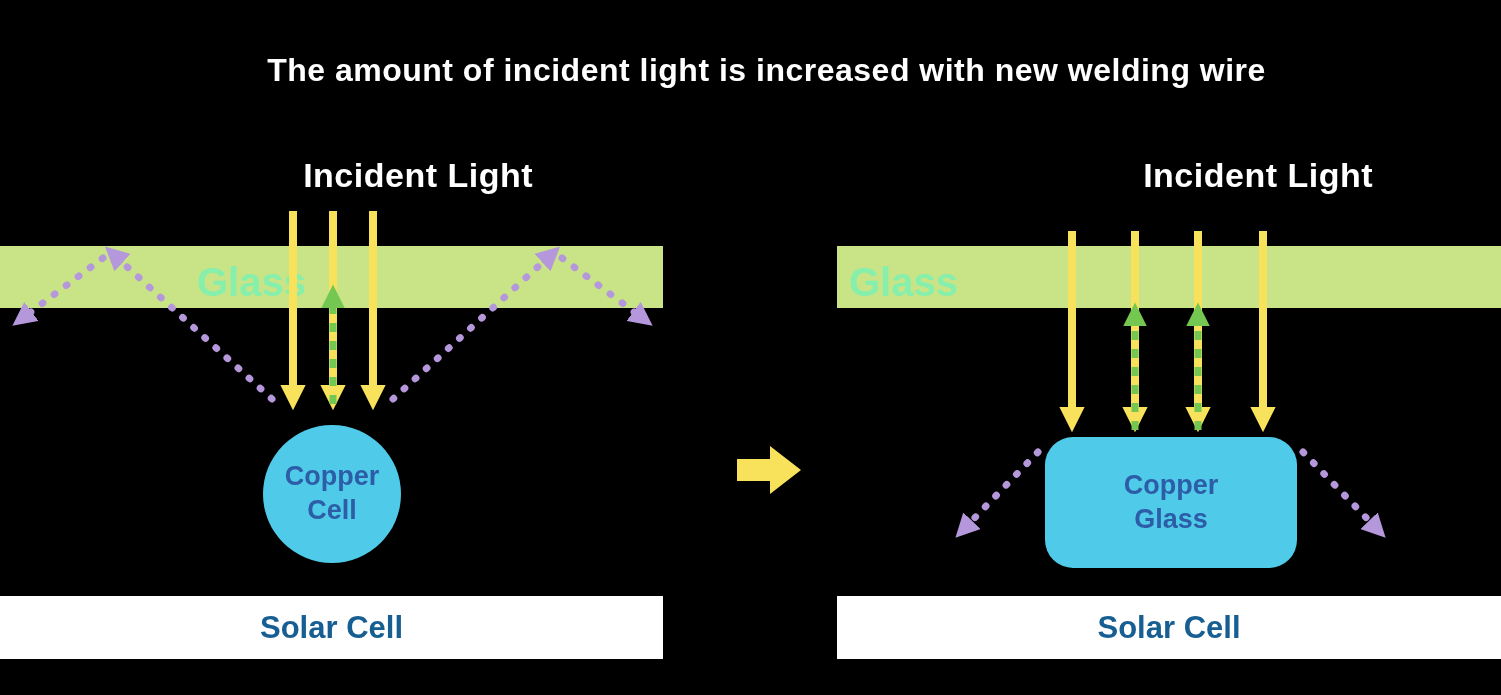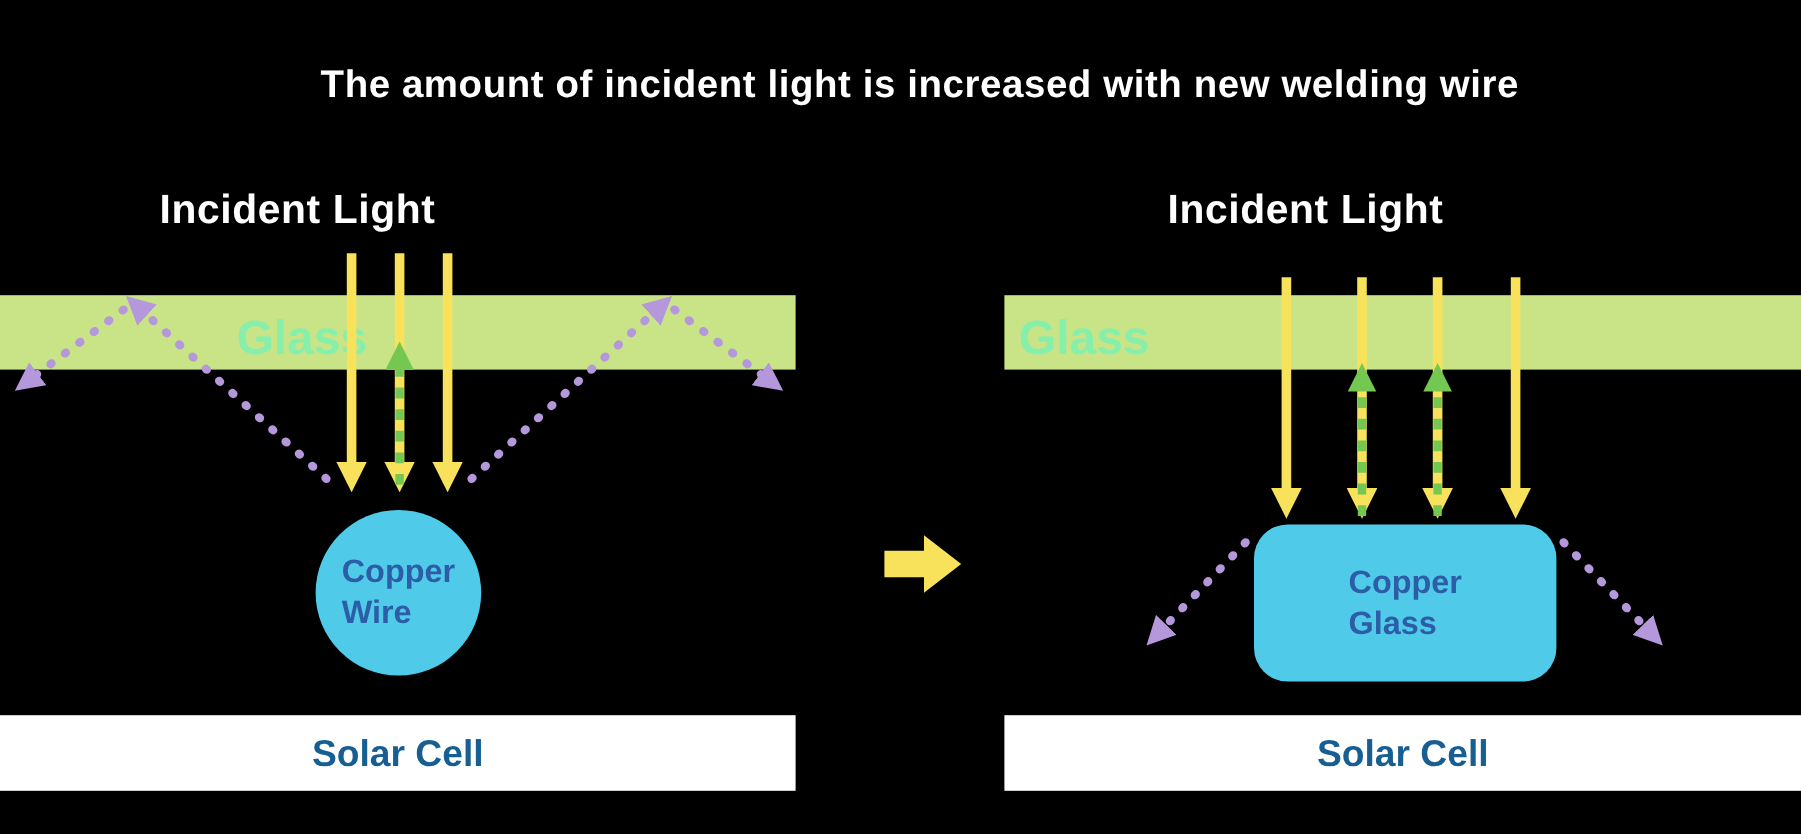--- a/index.html
+++ b/index.html
@@ -19,21 +19,21 @@
     text-align: center;
     font-size: 32px;
     letter-spacing: 0.5px;
     color: #ffffff;
     margin-left: 16px;
   }
   .incident-label {
     position: absolute;
     top: 156px;
     width: 400px;
-    text-align: left;
+    text-align: right;
     font-size: 34px;
     letter-spacing: 0.5px;
     color: #ffffff;
   }
   .incident-left  { left: 133px; }
   .incident-right { left: 973px; }
   .glass {
     position: absolute;
     top: 246px; height: 62px;
     background: #c8e487;
@@ -70,20 +70,21 @@
   }
   .copper-ribbon {
     position: absolute;
     left: 1045px; top: 437px;
     width: 252px; height: 131px;
     border-radius: 28px;
     background: #4fcbe9;
     display: flex; align-items: center; justify-content: center;
   }
   .conductor-label {
+    text-align: center;
     font-size: 27px;
     line-height: 1.25;
     color: #2c5da6;
   }
   .conductor-label span { display: block; }
   .overlay {
     position: absolute;
     left: 0; top: 0;
     pointer-events: none;
   }
@@ -106,21 +107,21 @@
   <div class="solar solar-left">
     <span class="solar-label">Solar Cell</span>
   </div>
   <div class="solar solar-right">
     <span class="solar-label">Solar Cell</span>
   </div>
 
   <div class="copper-wire">
     <div class="conductor-label">
       <span>Copper</span>
-      <span>Wire</span>
+      <span>Cell</span>
     </div>
   </div>
 
   <div class="copper-ribbon">
     <div class="conductor-label">
       <span>Copper</span>
       <span>Glass</span>
     </div>
   </div>
 

